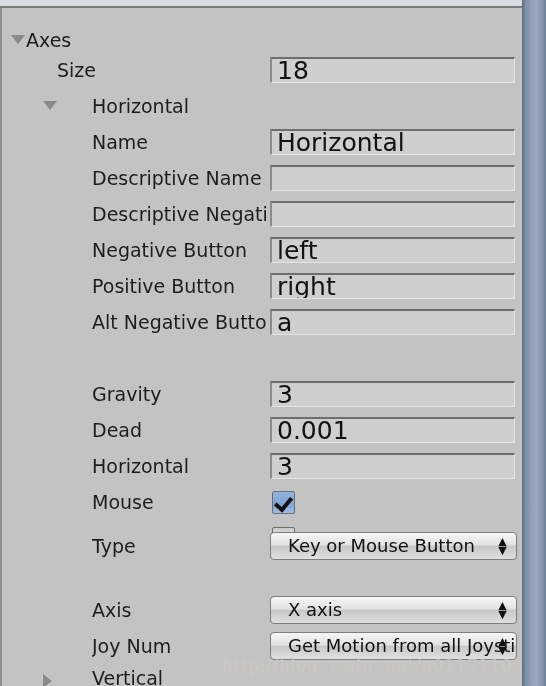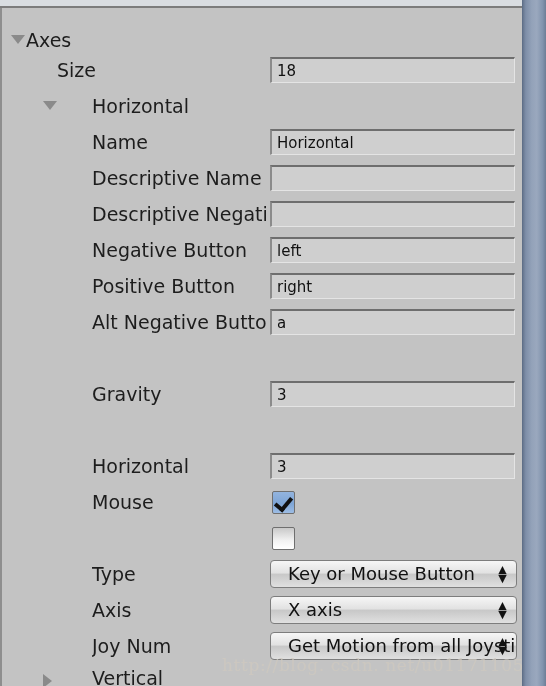--- a/index.html
+++ b/index.html
@@ -124,21 +124,21 @@
     left: 268px;
     top: 5px;
     width: 245px;
     height: 26px;
     box-sizing: border-box;
     background: #cfcfcf;
     border-top: 2px solid #6e6e6e;
     border-left: 2px solid #8b8b8b;
     border-right: 1px solid #e4e4e4;
     border-bottom: 1px solid #e4e4e4;
-    font-size: 15px;
+    font-size: 25px;
     line-height: 22px;
     color: #111;
     padding: 1px 0 0 5px;
     font-family: "DejaVu Sans", "Liberation Sans", sans-serif;
     white-space: nowrap;
     overflow: hidden;
   }
 
   
   .checkbox {
@@ -253,36 +253,40 @@
     <div class="row-label indent2 clip">Alt Negative Button</div>
     <div class="field">a</div>
   </div>
 
 
   <div class="row" style="top:376px;">
     <div class="row-label indent2 clip">Gravity</div>
     <div class="field">3</div>
   </div>
 
+  <div class="row" style="top:412px;">
+    <div class="row-label indent2 clip">Dead</div>
+    <div class="field">0.001</div>
+  </div>
 
   <div class="row" style="top:448px;">
     <div class="row-label indent2 clip">Horizontal</div>
     <div class="field">3</div>
   </div>
 
   <div class="row" style="top:484px;">
     <div class="row-label indent2 clip">Mouse</div>
     <div class="checkbox on"></div>
   </div>
 
   <div class="row" style="top:520px;">
     <div class="checkbox off"></div>
   </div>
 
-  <div class="row" style="top:556px;">
+  <div class="row" style="top:528px;">
     <div class="row-label indent2 clip">Type</div>
     <div class="popup">
       <span>Key or Mouse Button</span>
       <span class="popup-arrow">
           <span>▲</span>
           <span>▼</span>
         </span>
     </div>
   </div>
 

